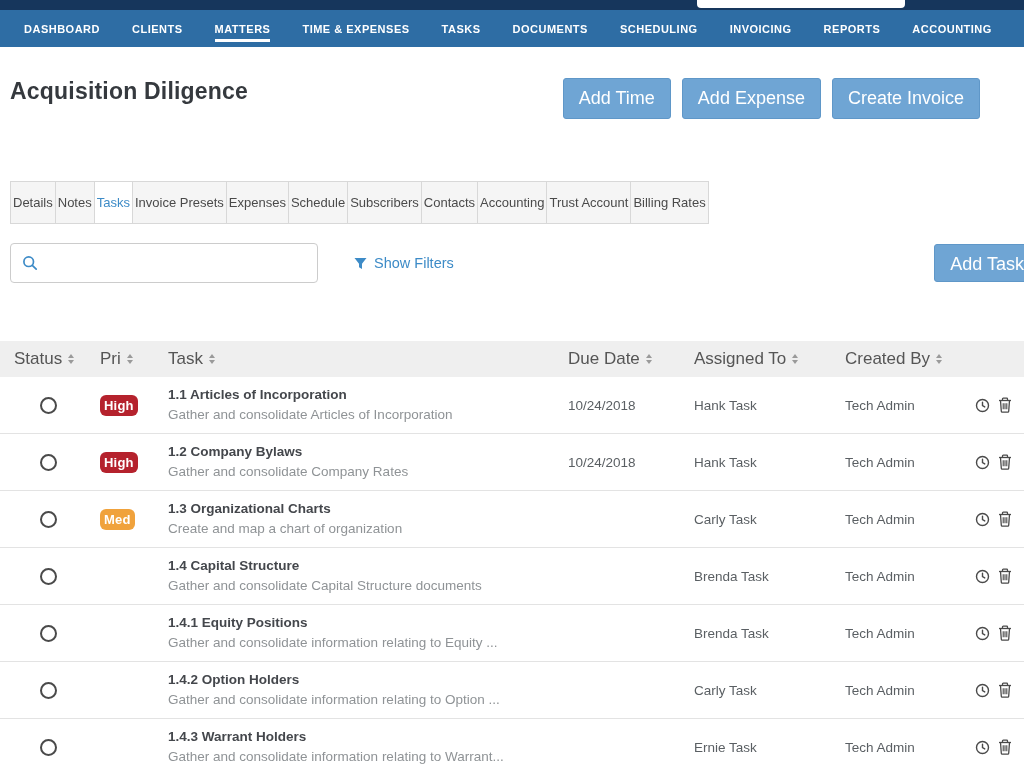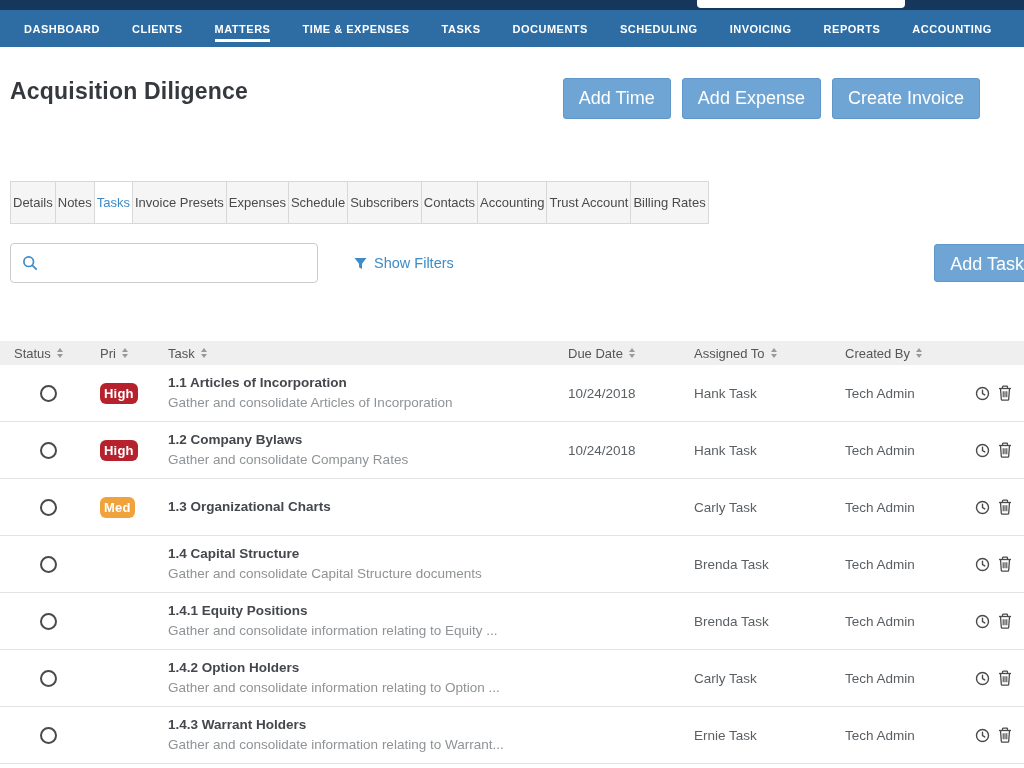--- a/index.html
+++ b/index.html
@@ -38,22 +38,22 @@
   .search-box { width:308px; height:40px; border:1px solid #cccccc; border-radius:4px;
     display:flex; align-items:center; padding-left:11px; background:#fff; }
   .search-box input { border:none; outline:none; flex:1; height:100%; font-size:14px;
     font-family:inherit; color:#444; background:transparent; margin-left:8px; }
   .show-filters { display:flex; align-items:center; gap:7px; margin-left:36px;
     color:#3d8bc7; font-size:14.5px; cursor:pointer; }
   .add-task { position:absolute; right:-16px; top:1px; height:38px; }
 
   
   .task-table { margin-top:58px; width:100%; }
-  .thead { display:flex; align-items:center; height:24px; background:#efefef;
-    padding-left:14px; font-size:13px; color:#555; }
+  .thead { display:flex; align-items:center; height:36px; background:#efefef;
+    padding-left:14px; font-size:17px; color:#555; }
   .th { display:flex; align-items:center; cursor:pointer; }
   .sort { display:inline-flex; flex-direction:column; gap:2px; margin-left:6px; }
   .sort i { display:block; width:0; height:0; border-left:3.5px solid transparent; border-right:3.5px solid transparent; }
   .sort .up { border-bottom:4px solid #9a9a9a; }
   .sort .dn { border-top:4px solid #9a9a9a; }
 
   .col-status { width:86px; flex:none; }
   .col-pri { width:68px; flex:none; }
   .col-task { width:400px; flex:none; }
   .col-due { width:126px; flex:none; }
@@ -263,20 +263,21 @@
       </div>
     </div>
 
     <div class="trow">
       <div class="col-status">
           <span class="circle"></span>
         </div>
       <div class="col-pri"><span class="badge" style="background: rgb(240, 162, 60);">Med</span></div>
       <div class="col-task">
         <div class="task-title">1.3 Organizational Charts</div>
+        <div class="task-desc">Create and map a chart of organization</div>
       </div>
       <div class="col-due"></div>
       <div class="col-assigned">Carly Task</div>
       <div class="col-created">Tech Admin</div>
       <div class="col-actions">
         <span class="icon-btn">
             <svg width="15" height="15" viewBox="0 0 16 16">
               <circle cx="8" cy="8" r="6.4" fill="none" stroke="#4a4a4a" stroke-width="1.5"></circle>
               <path d="M8 4.6V8l2.4 1.5" fill="none" stroke="#4a4a4a" stroke-width="1.5" stroke-linecap="round"></path>
             </svg>

